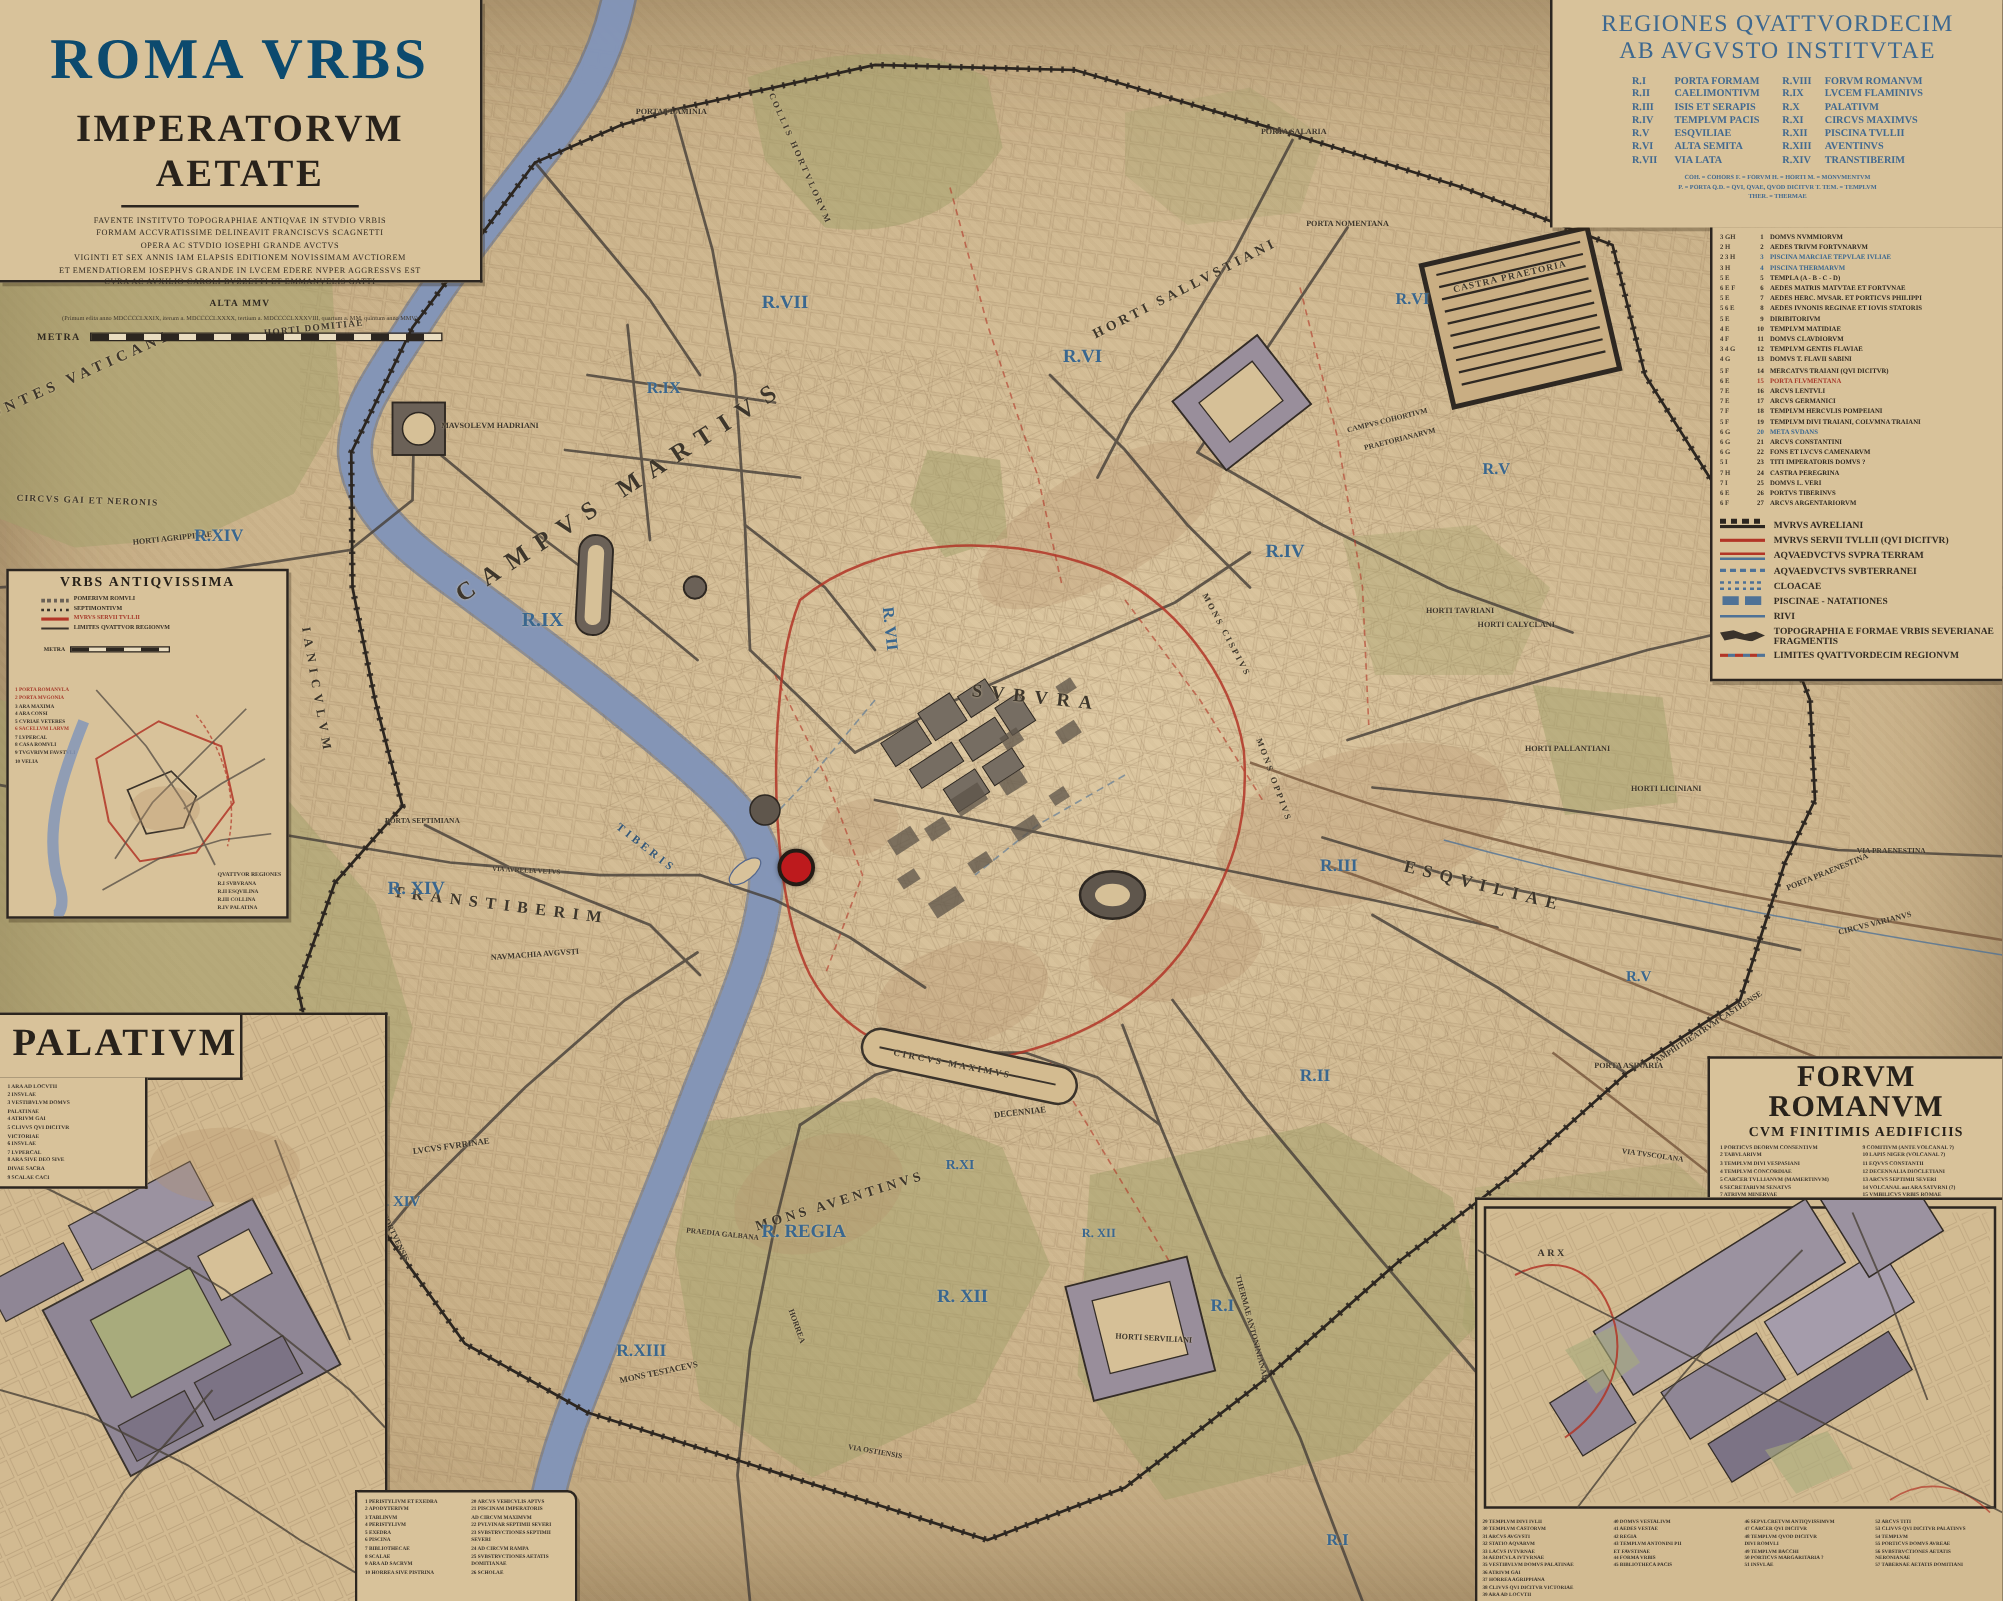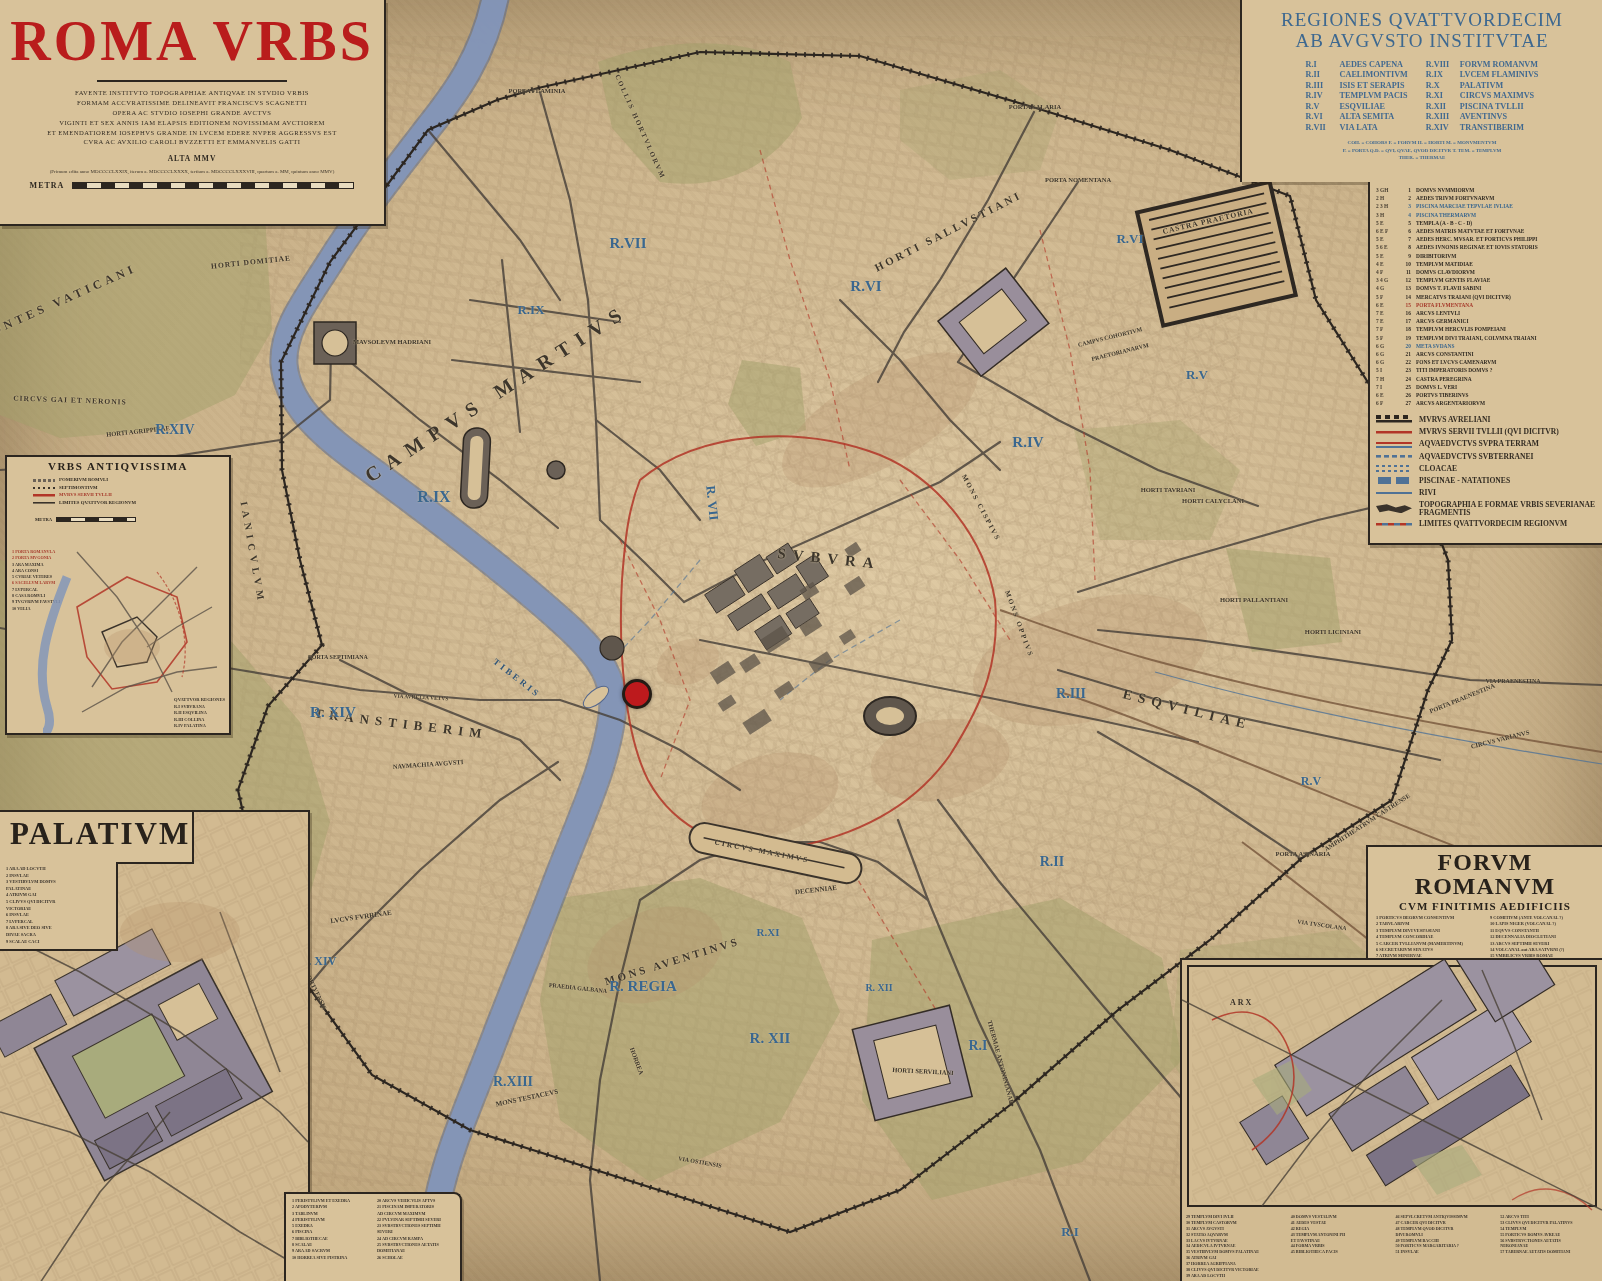--- a/index.html
+++ b/index.html
@@ -17,21 +17,21 @@
   .lbl{position:absolute;white-space:nowrap;color:#3d362c;font-weight:bold;
     text-shadow:0 0 2px rgba(222,202,160,.8);}
   .lbl.c-blue{color:#3a678f;}
   .lbl.c-dblue{color:#33577a;}
   
   .panel{position:absolute;background:#d8c29a;border:2px solid #2c2620;z-index:3;
     box-shadow:2px 3px 0 rgba(50,35,18,.3);color:#2f2921;}
   
   #title-box{left:0;top:0;width:386px;height:226px;border-width:0 2px 2px 0;text-align:center;
     padding-top:8px;box-sizing:border-box;}
-  #title-box h1{margin:1px;font-size:56px;letter-spacing:3px;color:#b91c1c;font-weight:bold;}
+  #title-box h1{margin:12px;font-size:46px;letter-spacing:3px;color:#0c4a6e;font-weight:bold;}
   #title-box h2{margin:0;font-size:31px;letter-spacing:2px;color:#28221b;font-weight:bold;}
   #title-rule{width:190px;height:2px;background:#2c2620;margin:7px auto 6px;}
   #title-credits div{font-size:6.6px;letter-spacing:.5px;line-height:1.5;color:#332c23;}
   #title-anno{font-size:7.5px;letter-spacing:1px;margin-top:7px;font-weight:bold;}
   #title-ed{font-size:5px;margin-top:6px;color:#40382d;}
   #metra-row{display:flex;align-items:center;justify-content:center;gap:8px;margin-top:7px;}
   #metra-label{font-size:8px;letter-spacing:1px;font-weight:bold;}
   .scalebar{width:280px;height:5px;border:1px solid #2c2620;
     background:repeating-linear-gradient(90deg,#2c2620 0 14px,#e9dcc0 14px 28px);}
   
@@ -345,20 +345,21 @@
       <span class="lbl c-blue" style="left: 175px; top: 430px; font-size: 14px; transform: translate(-50%, -50%) rotate(0deg);">R.XIV</span>
       <span class="lbl c-blue" style="left: 318px; top: 961px; font-size: 12px; transform: translate(-50%, -50%) rotate(0deg);">R. XIV</span>
       <span class="lbl c-dblue" style="left: 517px; top: 678px; font-size: 9px; letter-spacing: 3px; transform: translate(-50%, -50%) rotate(38deg);">TIBERIS</span>
       <span class="lbl" style="left: 421px; top: 697px; font-size: 5.5px; transform: translate(-50%, -50%) rotate(3deg);">VIA AVRELIA VETVS</span>
       <span class="lbl" style="left: 428px; top: 764px; font-size: 6.5px; transform: translate(-50%, -50%) rotate(-4deg);">NAVMACHIA AVGVSTI</span>
       <span class="lbl" style="left: 338px; top: 657px; font-size: 6px; transform: translate(-50%, -50%) rotate(0deg);">PORTA SEPTIMIANA</span>
     </div>
 
   <div class="panel" id="title-box">
     <h1>ROMA VRBS</h1>
+    <h2>IMPERATORVM AETATE</h2>
     <div id="title-rule"></div>
     <div id="title-credits">
         <div>FAVENTE INSTITVTO TOPOGRAPHIAE ANTIQVAE IN STVDIO VRBIS</div>
         <div>FORMAM ACCVRATISSIME DELINEAVIT FRANCISCVS SCAGNETTI</div>
         <div>OPERA AC STVDIO IOSEPHI GRANDE AVCTVS</div>
         <div>VIGINTI ET SEX ANNIS IAM ELAPSIS EDITIONEM NOVISSIMAM AVCTIOREM</div>
         <div>ET EMENDATIOREM IOSEPHVS GRANDE IN LVCEM EDERE NVPER AGGRESSVS EST</div>
         <div>CVRA AC AVXILIO CAROLI BVZZETTI ET EMMANVELIS GATTI</div>
       </div>
     <div id="title-anno">ALTA MMV</div>
@@ -369,21 +370,21 @@
     </div>
   </div>
 
   <div class="panel" id="regiones-a">
     <div class="t">REGIONES QVATTVORDECIM</div>
     <div class="t">AB AVGVSTO INSTITVTAE</div>
     <div id="regiones-cols">
         <div class="rcol">
           <div class="rrow">
             <span class="code">R.I</span>
-            <span class="name">AEDES CAPENA</span>
+            <span class="name">PORTA FORMAM</span>
           </div>
           <div class="rrow">
             <span class="code">R.II</span>
             <span class="name">CAELIMONTIVM</span>
           </div>
           <div class="rrow">
             <span class="code">R.III</span>
             <span class="name">ISIS ET SERAPIS</span>
           </div>
           <div class="rrow">

